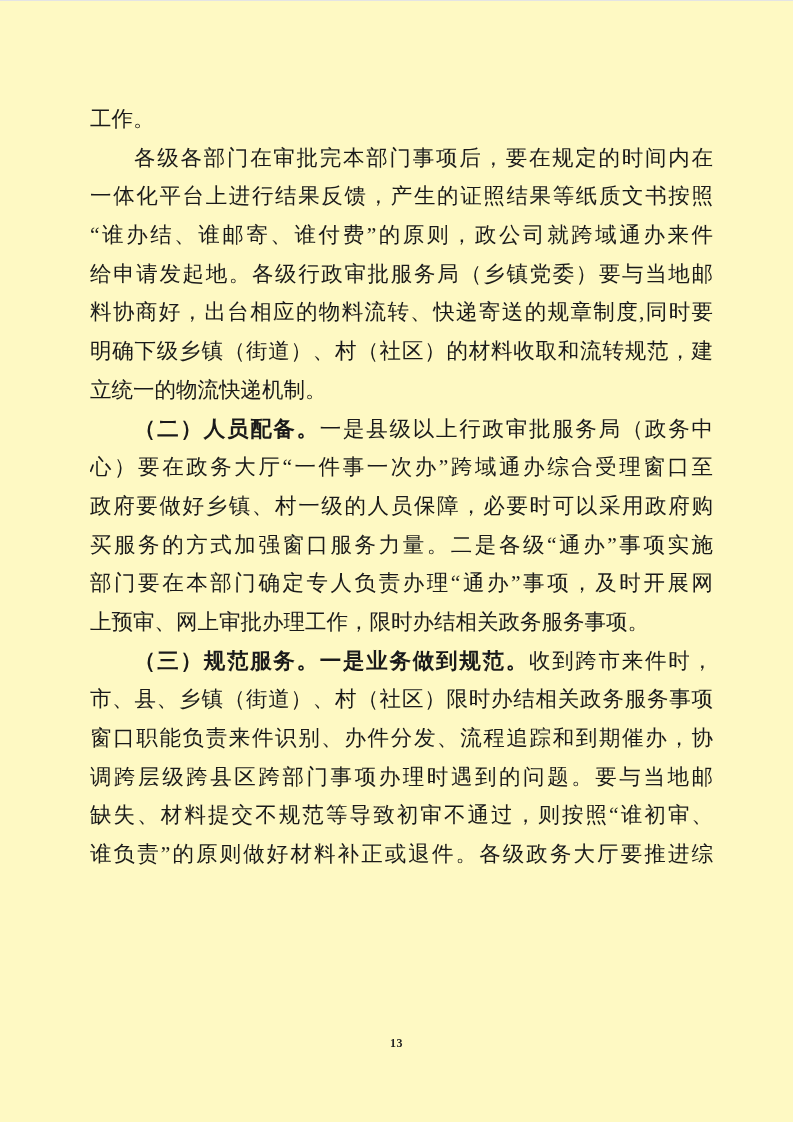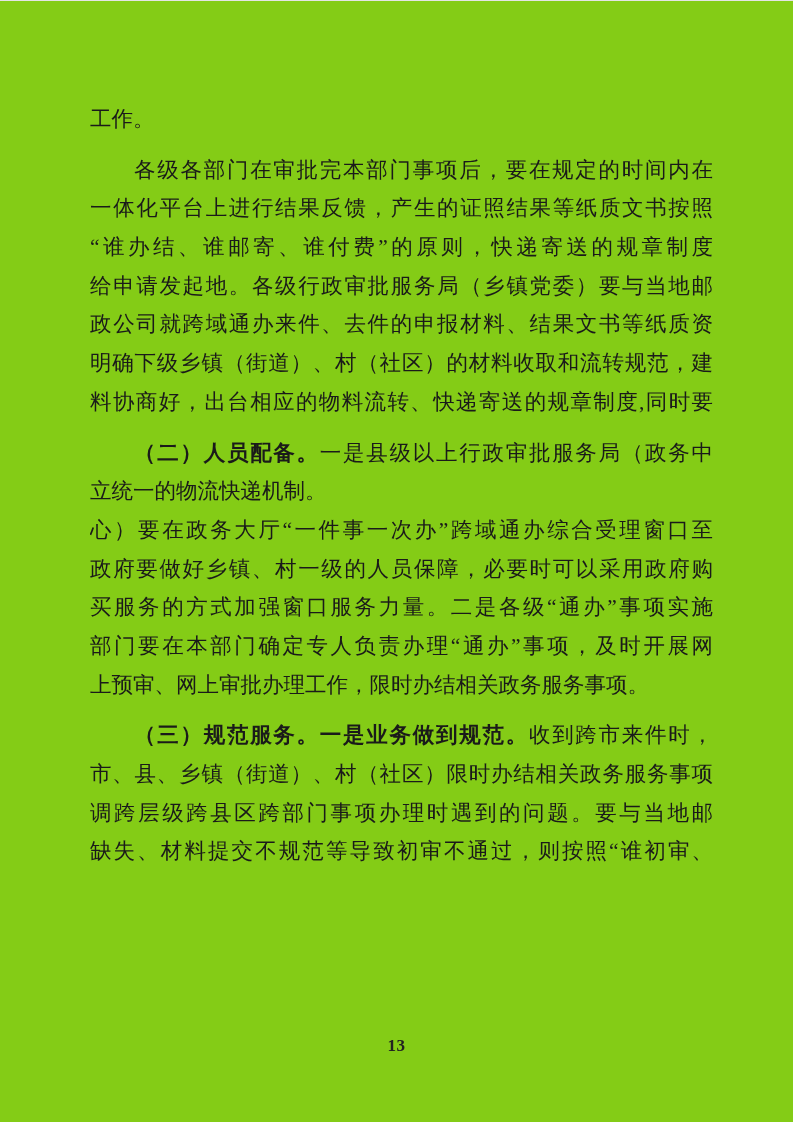--- a/index.html
+++ b/index.html
@@ -1,20 +1,20 @@
 <!DOCTYPE html>
 <html><head>
 <meta charset="utf-8">
 <style>
   html, body { margin: 0; padding: 0; background: #ffffff; }
   .page {
     position: relative;
     width: 793px;
     height: 1122px;
-    background: #84cc16;
+    background: #fef9c3;
     color: #1a1a1a;
     font-family: "Liberation Serif", "DejaVu Serif", serif;
     overflow: hidden;
   }
   .top-edge {
     position: absolute;
     top: 0; left: 0;
     width: 100%; height: 1px;
     background: #e4e4e4;
   }
@@ -27,58 +27,59 @@
   .line {
     font-size: 21.5px;
     height: 38.7px;
     line-height: 38.7px;
     text-align: justify;
     text-align-last: left;
     text-justify: inter-character;
     overflow: hidden;
   }
   .line.j { text-align-last: justify; }
-  .line.ind { text-indent: 44px; margin-top: 12px; }
+  .line.ind { text-indent: 44px; }
   .seg { font-kerning: none; }
   .seg.b {
     font-weight: 700;
     font-family: "Liberation Sans", "DejaVu Sans", sans-serif;
   }
   .page-number {
     position: absolute;
     top: 1036px;
     left: 0;
     width: 100%;
     text-align: center;
-    font-size: 17px;
+    font-size: 12px;
     font-weight: 600;
     letter-spacing: 0.5px;
     color: #222222;
   }
 </style>
 </head>
 <body>
 
 <div class="page">
   <div class="top-edge"></div>
   <div class="doc-body">
       <div class="line"><span class="seg">工作。</span></div>
       <div class="line j ind"><span class="seg">各级各部门在审批完本部门事项后，要在规定的时间内在</span></div>
       <div class="line j"><span class="seg">一体化平台上进行结果反馈，产生的证照结果等纸质文书按照</span></div>
-      <div class="line j"><span class="seg">“谁办结、谁邮寄、谁付费”的原则，快递寄送的规章制度</span></div>
+      <div class="line j"><span class="seg">“谁办结、谁邮寄、谁付费”的原则，政公司就跨域通办来件</span></div>
       <div class="line j"><span class="seg">给申请发起地。各级行政审批服务局（乡镇党委）要与当地邮</span></div>
-      <div class="line j"><span class="seg">政公司就跨域通办来件、去件的申报材料、结果文书等纸质资</span></div>
+      <div class="line j"><span class="seg">料协商好，出台相应的物料流转、快递寄送的规章制度,同时要</span></div>
       <div class="line j"><span class="seg">明确下级乡镇（街道）、村（社区）的材料收取和流转规范，建</span></div>
-      <div class="line j"><span class="seg">料协商好，出台相应的物料流转、快递寄送的规章制度,同时要</span></div>
+      <div class="line"><span class="seg">立统一的物流快递机制。</span></div>
       <div class="line j ind"><span class="seg b">（二）人员配备。</span><span class="seg">一是县级以上行政审批服务局（政务中</span></div>
-      <div class="line"><span class="seg">立统一的物流快递机制。</span></div>
       <div class="line j"><span class="seg">心）要在政务大厅“一件事一次办”跨域通办综合受理窗口至</span></div>
       <div class="line j"><span class="seg">政府要做好乡镇、村一级的人员保障，必要时可以采用政府购</span></div>
       <div class="line j"><span class="seg">买服务的方式加强窗口服务力量。二是各级“通办”事项实施</span></div>
       <div class="line j"><span class="seg">部门要在本部门确定专人负责办理“通办”事项，及时开展网</span></div>
       <div class="line"><span class="seg">上预审、网上审批办理工作，限时办结相关政务服务事项。</span></div>
       <div class="line j ind"><span class="seg b">（三）规范服务。一是业务做到规范。</span><span class="seg">收到跨市来件时，</span></div>
       <div class="line j"><span class="seg">市、县、乡镇（街道）、村（社区）限时办结相关政务服务事项</span></div>
+      <div class="line j"><span class="seg">窗口职能负责来件识别、办件分发、流程追踪和到期催办，协</span></div>
       <div class="line j"><span class="seg">调跨层级跨县区跨部门事项办理时遇到的问题。要与当地邮</span></div>
       <div class="line j"><span class="seg">缺失、材料提交不规范等导致初审不通过，则按照“谁初审、</span></div>
+      <div class="line j"><span class="seg">谁负责”的原则做好材料补正或退件。各级政务大厅要推进综</span></div>
     </div>
   <div class="page-number">13</div>
 </div>
 
 </body></html>

